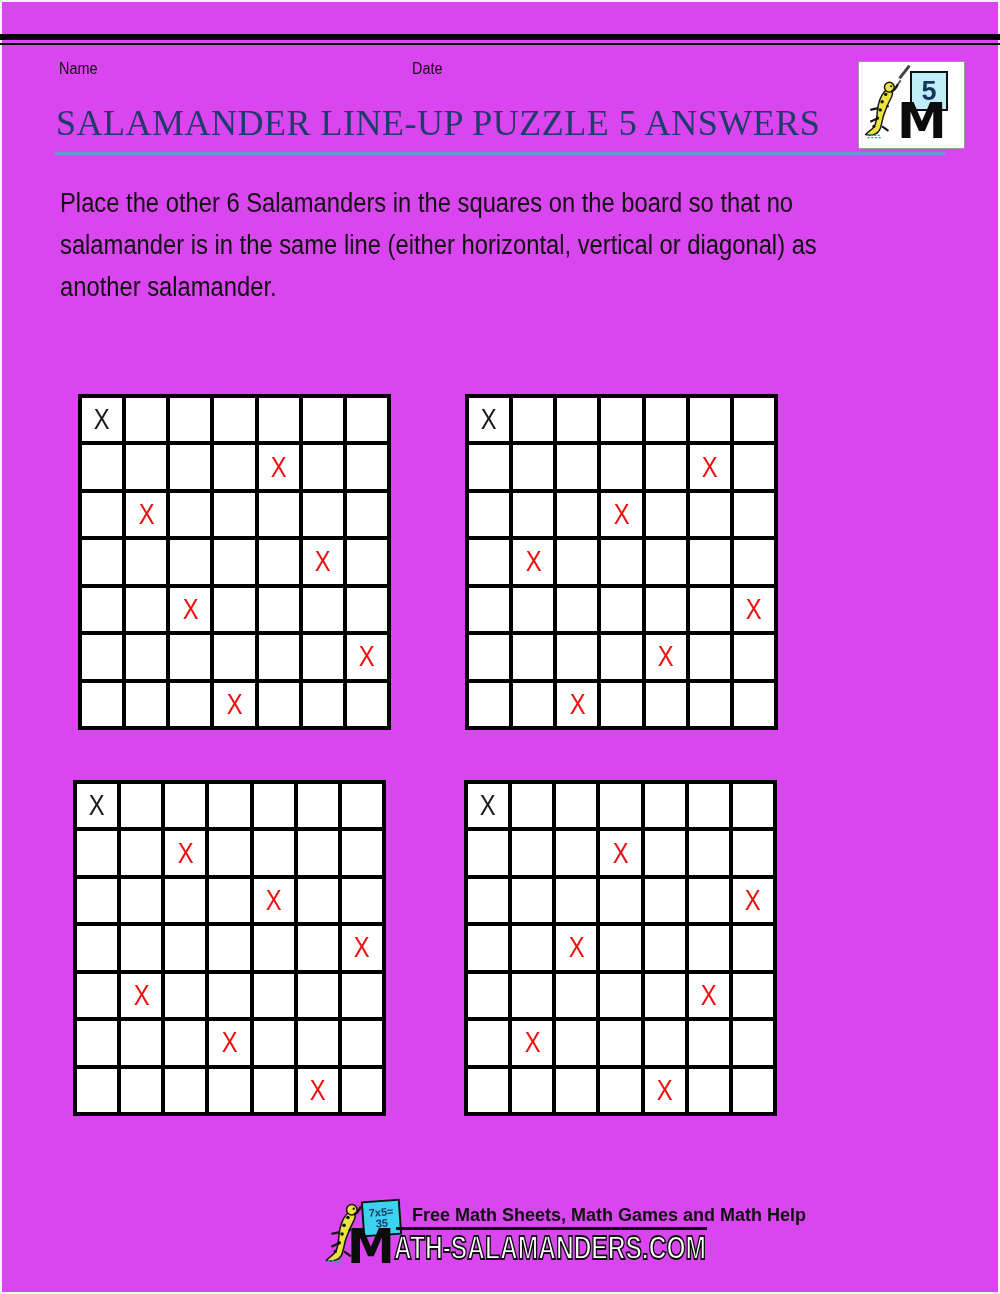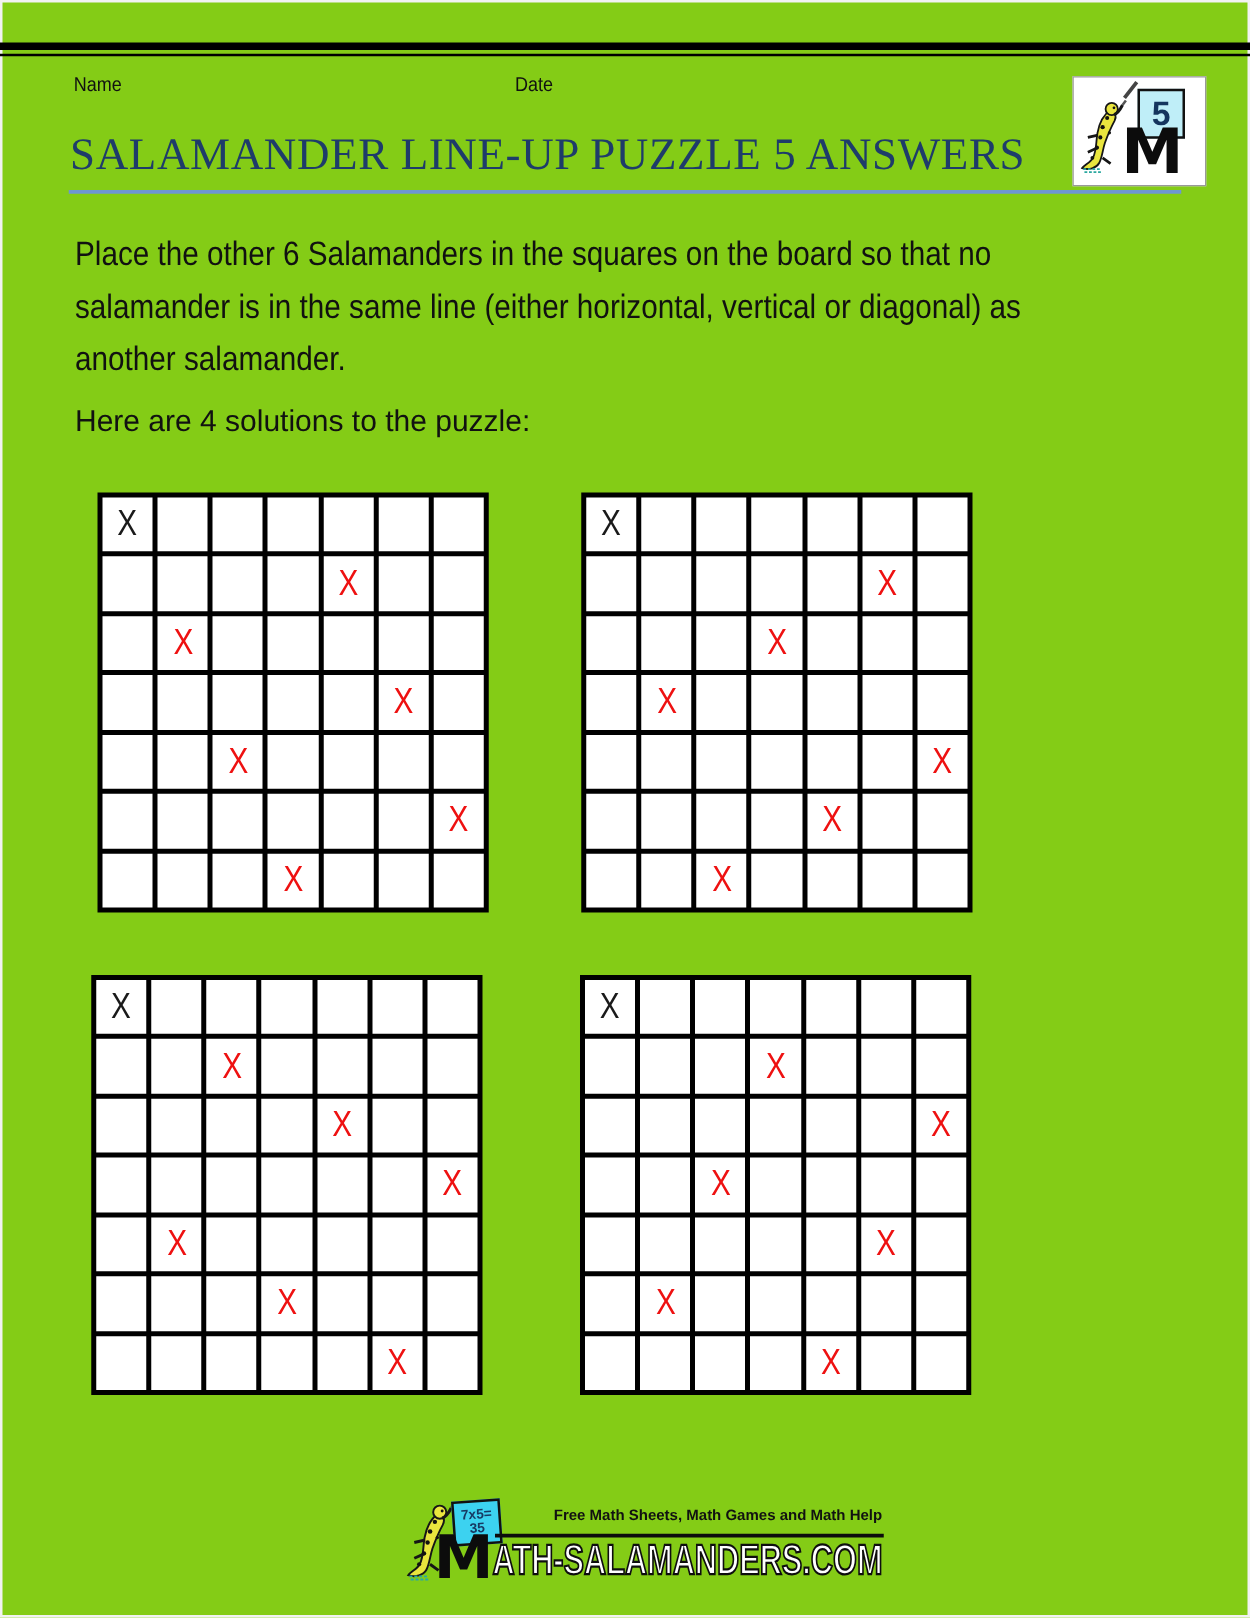--- a/index.html
+++ b/index.html
@@ -1,17 +1,17 @@
 <!DOCTYPE html>
 <html><head>
 <meta charset="utf-8">
 <style>
   html,body{margin:0;padding:0;background:#fff;}
   .page{
-    position:relative;width:1000px;height:1294px;background:#84cc16;
+    position:relative;width:1000px;height:1294px;background:#d946ef;
     font-family:"Liberation Sans",sans-serif;color:#111;overflow:hidden;
     box-shadow:inset 0 0 0 2px #f2f2f2;
   }
   
   .rule-thick{position:absolute;left:0;top:34px;width:1000px;height:6px;background:#000;}
   .rule-thin{position:absolute;left:0;top:43px;width:1000px;height:2px;background:#000;}
 
   .name-label{position:absolute;left:59px;top:60px;font-size:16px;transform:scaleX(.9);transform-origin:left top;}
   .date-label{position:absolute;left:412px;top:60px;font-size:16px;transform:scaleX(.9);transform-origin:left top;}
 
@@ -61,21 +61,21 @@
   .footer-sign{
     position:absolute;left:362px;top:1200px;width:35px;height:32px;background:#3cd2f0;
     border:2px solid #111;transform:rotate(-4deg);
     display:flex;flex-direction:column;align-items:center;justify-content:center;
     font-weight:bold;font-size:11px;line-height:11px;color:#173a63;
   }
   .footer-m{
     position:absolute;left:347px;top:1222px;font-weight:bold;font-size:48px;color:#0c0c0c;
     font-family:"DejaVu Sans",sans-serif;line-height:1;
   }
-  .footer-tagline{position:absolute;left:443px;top:1205px;font-size:12px;font-weight:bold;white-space:nowrap;}
+  .footer-tagline{position:absolute;left:412px;top:1205px;font-size:18px;font-weight:bold;white-space:nowrap;}
   .footer-rule{position:absolute;left:396px;top:1227px;width:311px;height:3px;background:#0c0c0c;}
   .footer-wordmark{position:absolute;left:392px;top:1230px;}
 
   .hidden-defs{position:absolute;width:0;height:0;overflow:hidden;}
 </style>
 </head>
 <body>
 
 <svg class="hidden-defs" aria-hidden="true">
   <symbol id="sala" viewBox="0 0 44 66">
@@ -116,21 +116,20 @@
 
   <h1 class="page-title" style="color: rgb(30, 60, 106);">SALAMANDER LINE-UP PUZZLE 5 ANSWERS</h1>
   <div class="blue-rule" style="background: rgb(110, 150, 210);"></div>
 
   <div class="instructions">
     <div>Place the other 6 Salamanders in the squares on the board so that no</div>
     <div>salamander is in the same line (either horizontal, vertical or diagonal) as</div>
     <div>another salamander.</div>
   </div>
 
-  <div class="solutions-intro">Here are 4 solutions to the puzzle:</div>
 
   <div id="grids">
       <div class="grid" style="background: rgb(0, 0, 0);">
         <div class="cell">
           <span class="xmark" style="color: rgb(26, 26, 26);">X</span>
         </div>
         <div class="cell"></div>
         <div class="cell"></div>
         <div class="cell"></div>
         <div class="cell"></div>

